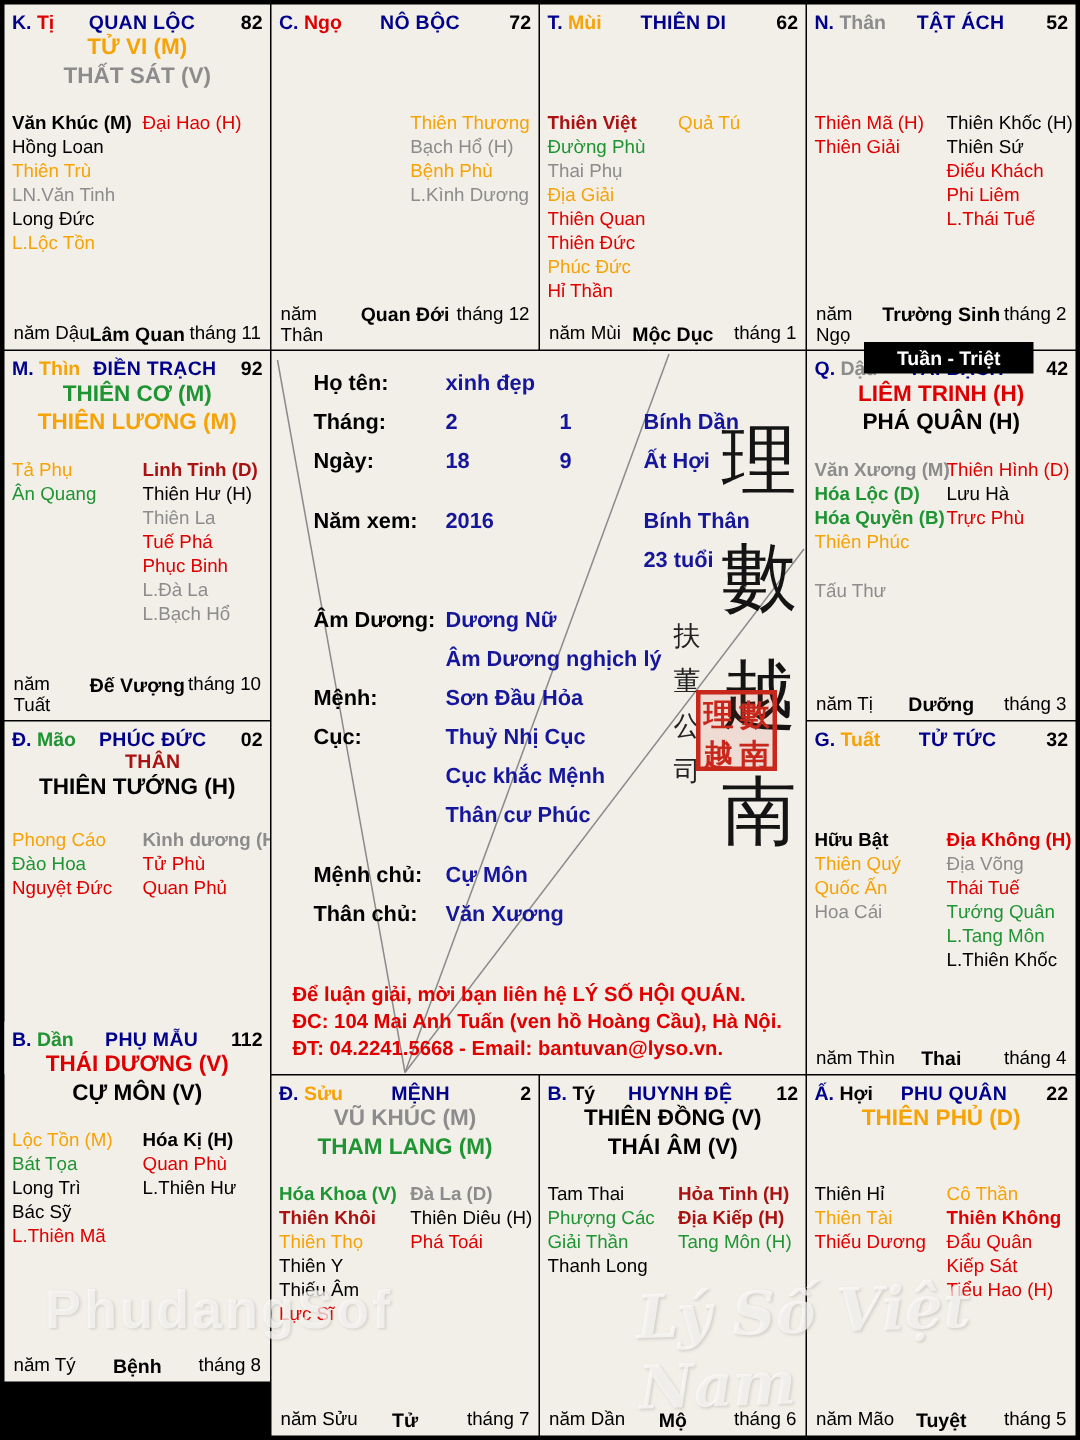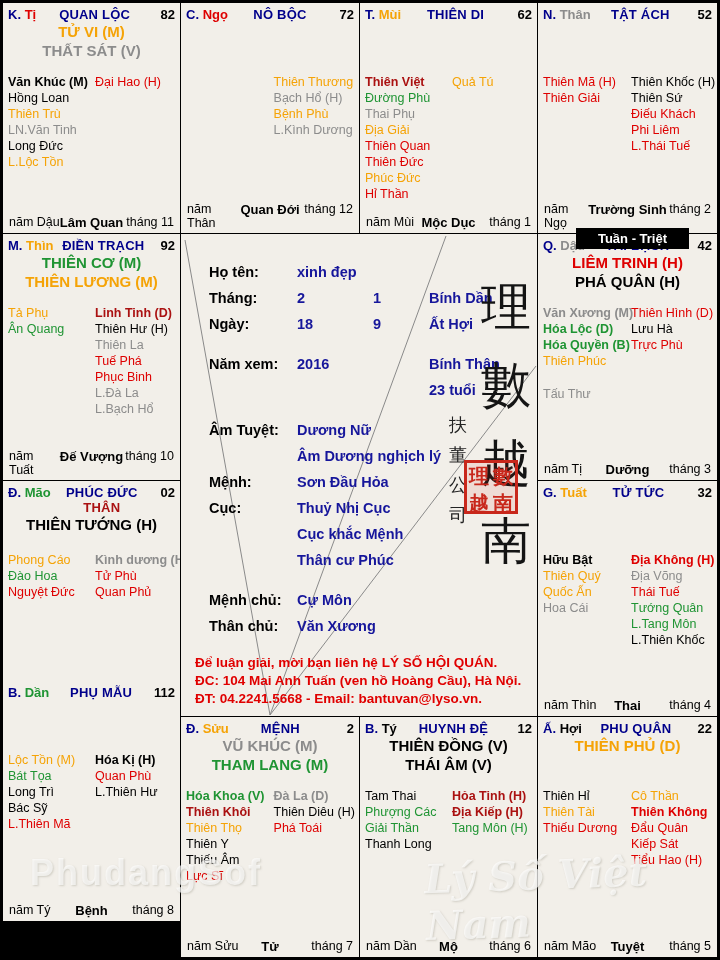--- a/index.html
+++ b/index.html
@@ -42,21 +42,21 @@
   .b{font-weight:bold;}
 
   
   #center{font-size:14.5px;}
   .c-row{display:flex;align-items:baseline;height:26px;padding-left:28px;position:relative;z-index:2;}
   .c-row.sp{margin-top:14px;}
   .c-label{width:88px;font-weight:bold;color:#000;white-space:nowrap;flex-shrink:0;}
   .c-val{color:#16169B;font-weight:bold;white-space:nowrap;}
   .c-v1f{width:76px;flex-shrink:0;}
   .c-v2f{width:56px;flex-shrink:0;}
-  #info{position:absolute;left:0;top:30px;right:0;z-index:2;}
+  #info{position:absolute;left:0;top:14px;right:0;z-index:2;}
   #ad{position:absolute;left:14px;bottom:8px;z-index:3;color:#E00000;font-weight:bold;font-size:13.5px;line-height:18px;white-space:nowrap;}
   #diag{position:absolute;left:0;top:0;z-index:1;}
   #calli{position:absolute;left:296px;top:34px;width:58px;z-index:2;
          font-family:"DejaVu Serif", serif;color:#141414;text-align:center;}
   #calli .ch{font-size:50px;line-height:78px;display:block;}
   #calli-side{position:absolute;left:266px;top:176px;z-index:2;font-family:"DejaVu Serif", serif;
               color:#222;font-size:18px;line-height:30px;text-align:center;width:22px;}
   #seal{position:absolute;left:283px;top:226px;width:54px;height:54px;z-index:3;
         border:3px solid #C8271B;background:rgba(210,45,30,0.10);
         display:grid;grid-template-columns:1fr 1fr;align-items:center;justify-items:center;
@@ -259,21 +259,21 @@
       <span class="ftr">
         <span class="fy">năm Thìn</span>
         <span class="fs">Thai</span>
         <span class="fm">tháng 4</span>
       </span>
     </div>
   <div class="cell" id="cell-dan"><div class="hdr">
         <span class="canchi"><span style="color: rgb(0, 0, 139);">B. </span><span style="color: rgb(31, 148, 51);">Dần</span></span>
         <span class="pname"><span>PHỤ MẪU</span></span>
         <span class="pnum">112</span>
-      </div><span class="stars">
+      </div><span class="majors"><div style="color: rgb(222, 0, 0);">THÁI DƯƠNG (V)</div><div style="color: rgb(0, 0, 0);">CỰ MÔN (V)</div></span><span class="stars">
         <span class="col-l">
           <div style="color: rgb(245, 163, 6);">Lộc Tồn (M)</div>
           <div style="color: rgb(31, 148, 51);">Bát Tọa</div>
           <div style="color: rgb(0, 0, 0);">Long Trì</div>
           <div style="color: rgb(0, 0, 0);">Bác Sỹ</div>
           <div style="color: rgb(222, 0, 0);">L.Thiên Mã</div>
         </span>
         <span class="col-r">
           <div class="b" style="color: rgb(0, 0, 0);">Hóa Kị (H)</div>
           <div style="color: rgb(222, 0, 0);">Quan Phù</div>
@@ -382,21 +382,21 @@
           <span class="c-val c-v2f"></span>
           <span class="c-val">Bính Thân</span>
         </div>
         <div class="c-row">
           <span class="c-label"></span>
           <span class="c-val c-v1f"></span>
           <span class="c-val c-v2f"></span>
           <span class="c-val">23 tuổi</span>
         </div>
         <div class="c-row sp">
-          <span class="c-label">Âm Tuyệt:</span>
+          <span class="c-label">Âm Dương:</span>
           <span class="c-val">Dương Nữ</span>
         </div>
         <div class="c-row">
           <span class="c-label"></span>
           <span class="c-val">Âm Dương nghịch lý</span>
         </div>
         <div class="c-row">
           <span class="c-label">Mệnh:</span>
           <span class="c-val">Sơn Đầu Hỏa</span>
         </div>

